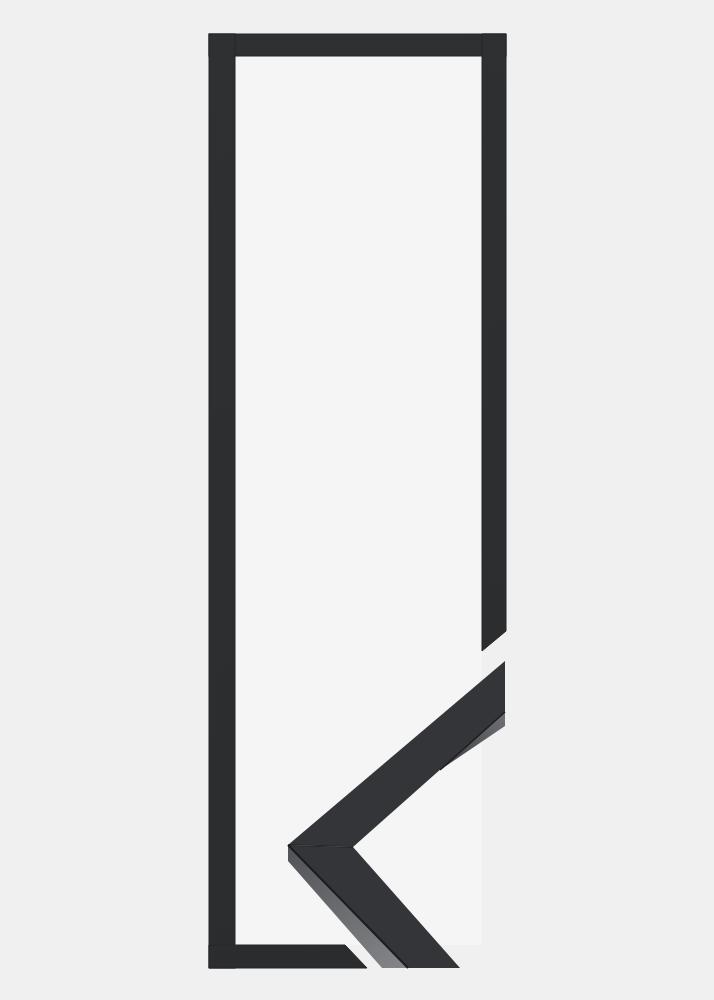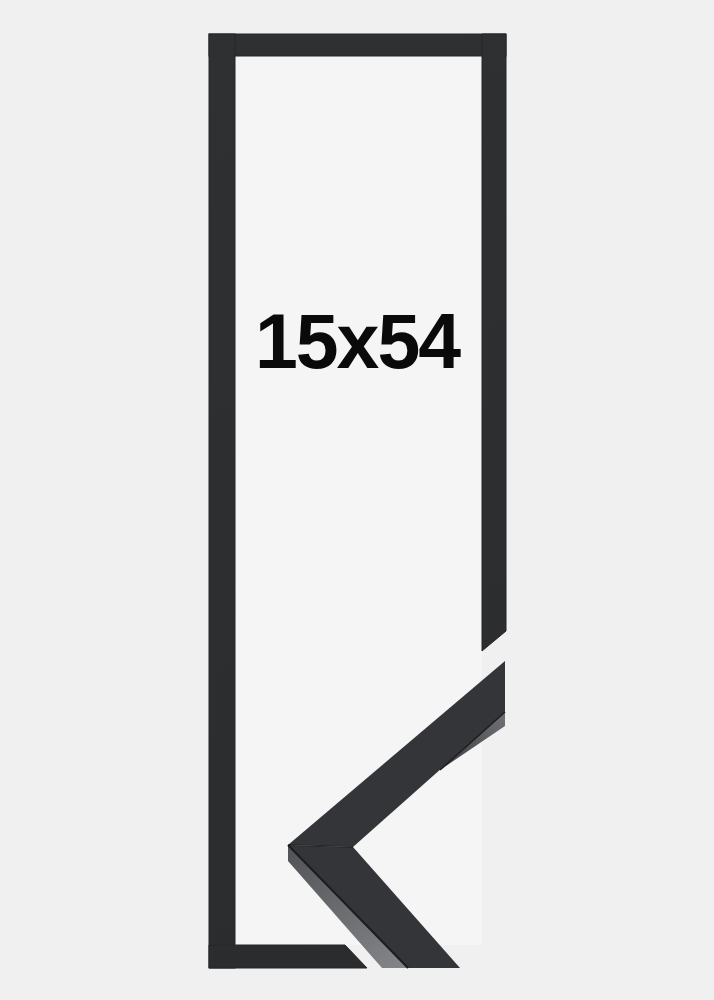--- a/index.html
+++ b/index.html
@@ -78,14 +78,13 @@
       <polygon points="288,845 353,847 460,968 408,968" fill="#333538"></polygon>
 
       <line x1="288" y1="845" x2="408" y2="968" stroke-width="2" stroke="#1b1c1e"></line>
 
       <line x1="440" y1="770" x2="505" y2="712" stroke-width="1.5" stroke="#1b1c1e"></line>
 
       <line x1="288" y1="845" x2="353" y2="847" stroke="rgba(0,0,0,0.35)" stroke-width="1.5"></line>
     </g>
   </svg>
 
-  <div class="size-label" style="color: rgb(10, 10, 11);">15x54</div>
 </div>
 
 </body></html>

